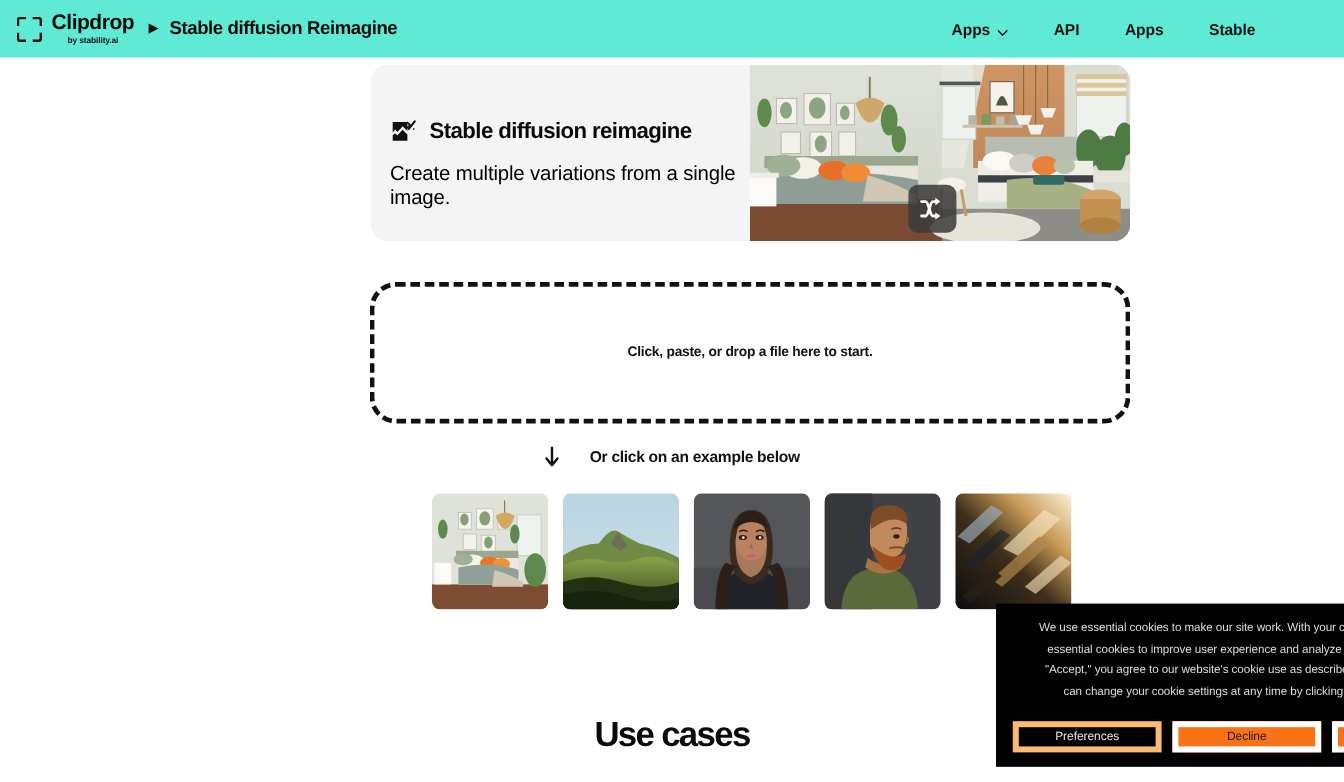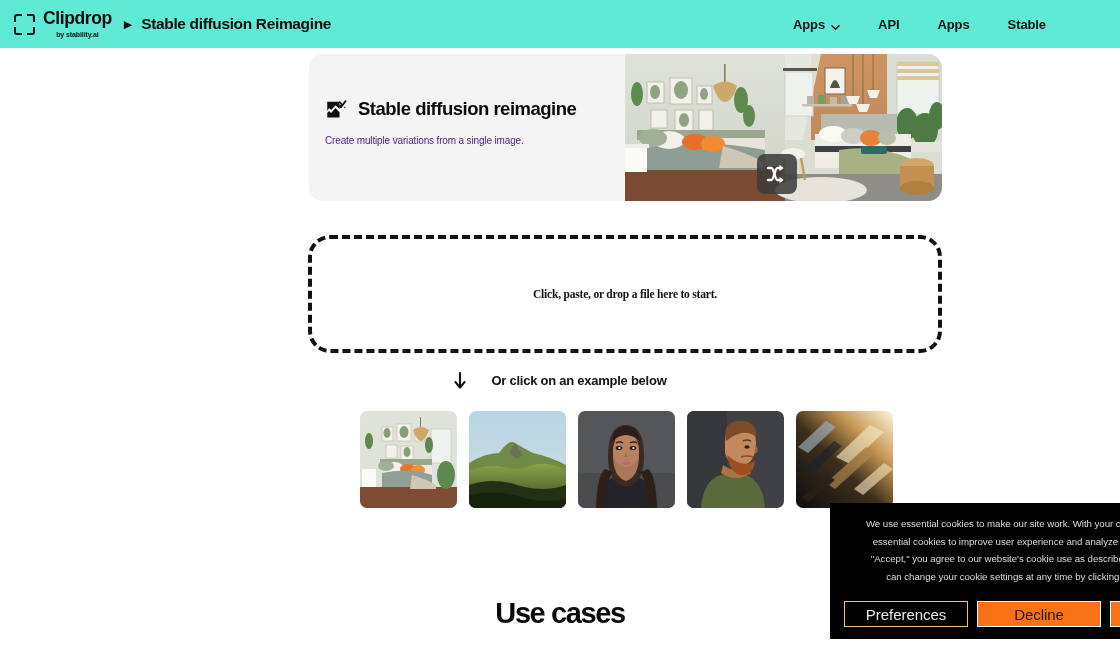--- a/index.html
+++ b/index.html
@@ -42,33 +42,33 @@
 
   
   .hero {
     position:absolute; left:309px; top:54px; width:633px; height:147px;
     background:#f4f4f4; border-radius:14px; overflow:hidden; display:flex;
   }
   .hero-left { width: 316px; padding: 44px 0 0 16px; }
   .hero-title-row { display:flex; align-items:center; gap:11px; }
   .pic-icon { width:22px; height:21px; }
   .hero-title { font-size:18.5px; font-weight:700; letter-spacing:-0.5px; color:#0b0b0b; }
-  .hero-sub { margin-top:15px; font-size:10px; color:#4c1d95; letter-spacing:-0.15px; }
+  .hero-sub { margin-top:15px; font-size:17px; color:#000000; letter-spacing:-0.15px; }
   .hero-right { position:relative; width:317px; height:147px; overflow:hidden; }
   .hero-img { position:absolute; inset:0; }
   .shuffle-badge {
     position:absolute; left:132px; top:100px; width:40px; height:40px;
     background:#3c3c3cdd; border-radius:8px; display:flex; align-items:center; justify-content:center;
   }
 
   
   .dropzone {
     position:absolute; left:308px; top:235px; width:634px; height:118px;
     border: 4px dashed #111; border-radius:22px;
-    display:flex; align-items:center; justify-content:center; cursor:pointer; background:#fff;font-family:Liberation Serif, serif;
+    display:flex; align-items:center; justify-content:center; cursor:pointer; background:#fff;
   }
   .dropzone-text { font-size:11.5px; font-weight:700; color:#111; letter-spacing:-0.2px; }
 
   
   .examples-hint {
     position:absolute; top:372px; left:0; width:1120px;
     display:flex; align-items:center; justify-content:center; gap:24px;
   }
   .arrow-down { width:14px; height:17px; }
   .examples-hint-text { font-size:13px; font-weight:700; color:#111; letter-spacing:-0.25px; }
@@ -86,22 +86,22 @@
   .cookie {
     position:absolute; left:830px; top:503px; width:360px; height:136px;
     background:#000; padding:12px 14px 0 14px;
   }
   .cookie-text {
     color:#dcdcdc; font-size:9.7px; line-height:17.6px; text-align:center;
     letter-spacing:-0.05px; width:330px;
   }
   .cookie-btns { display:flex; gap:9px; margin-top:16px; }
   .ck-btn {
-    height:26px; min-width:124px; padding:4px 10px; font-size:15px; color:#e8e8e8;
-    background:#000; border:1px solid #fdba74; display:flex; align-items:center;
+    height:26px; min-width:124px; padding:4px 10px; font-size:10px; color:#e8e8e8;
+    background:#000; border:5px solid #fdba74; display:flex; align-items:center;
     justify-content:center; cursor:pointer; letter-spacing:-0.05px;
   }
   .ck-btn.light { background:#f97316; color:#1a1a1a; border-color:#fff; }
 </style>
 </head>
 <body>
 
 <div class="page">
 
   <div class="header">

